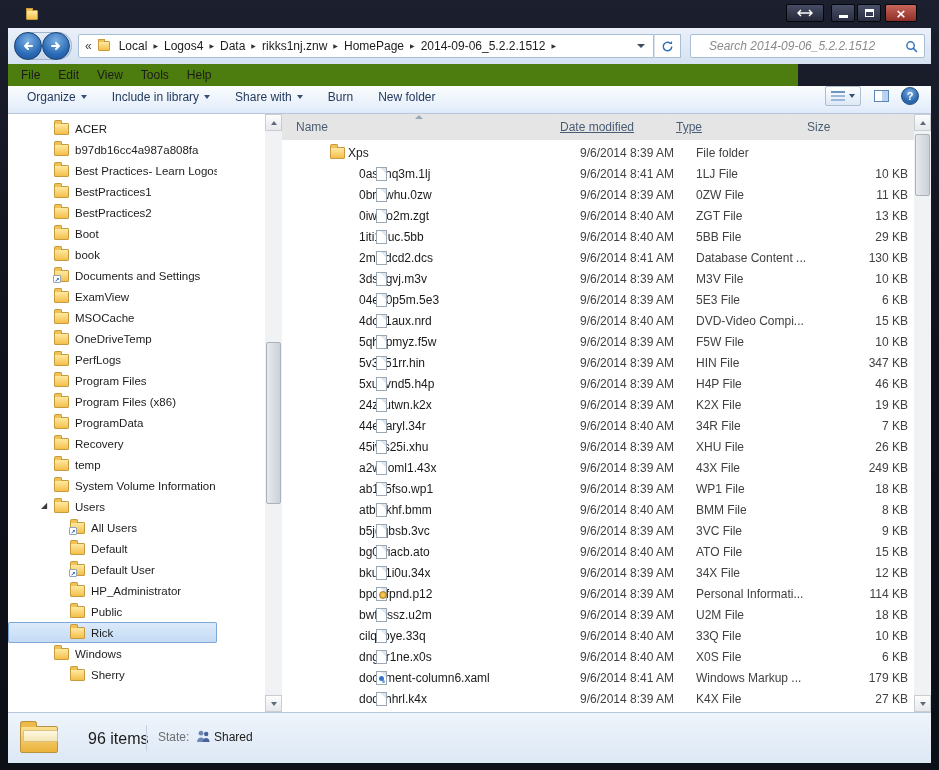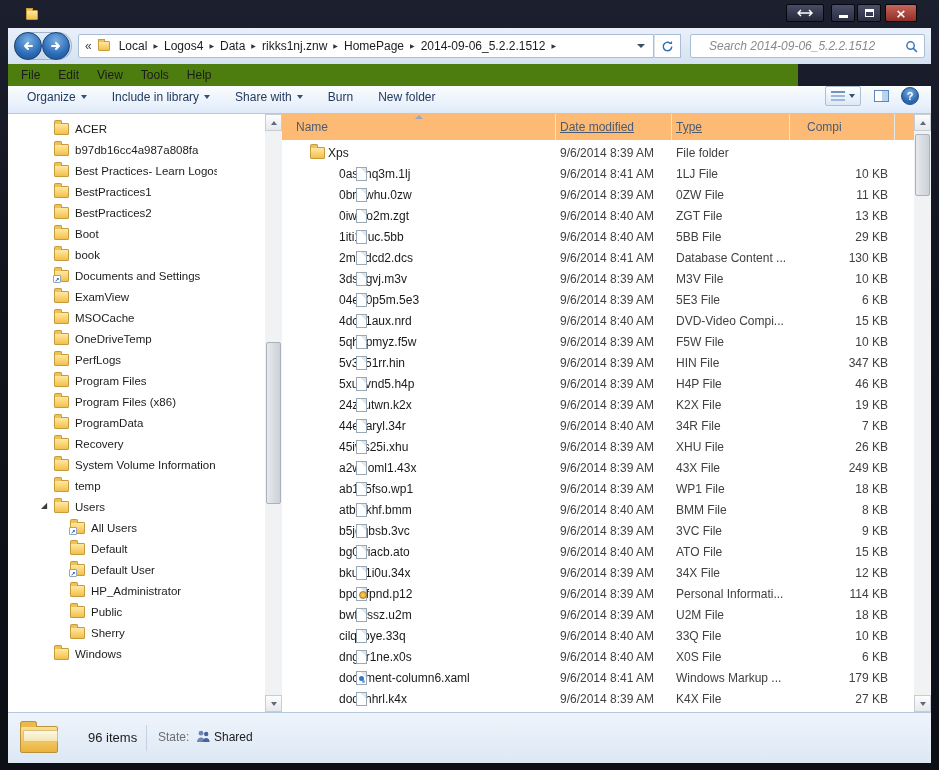--- a/index.html
+++ b/index.html
@@ -101,47 +101,47 @@
     border:1px solid #c8cdd4;display:flex;align-items:center;justify-content:center;}
   .sb-top{top:0;} .sb-bottom{bottom:0;}
   .tri-up{width:0;height:0;border-left:3.5px solid transparent;border-right:3.5px solid transparent;border-bottom:4px solid #5e6a79;}
   .tri-down{width:0;height:0;border-left:3.5px solid transparent;border-right:3.5px solid transparent;border-top:4px solid #5e6a79;}
   .sb-thumb{position:absolute;left:1px;width:15px;background:linear-gradient(90deg,#e6e9ed,#ccd1d8);
     border:1px solid #aab2bc;border-radius:2px;}
   .thumb-main{top:20px;height:62px;} .thumb-side{top:228px;height:162px;}
 
   
   .main{position:absolute;left:274px;top:0;right:17px;height:100%;}
-  .col-headers{position:absolute;top:0;left:0;right:0;height:26px;background:#fdba74;display:flex;}
+  .col-headers{position:absolute;top:0;left:0;right:0;height:26px;background:#e5e5e5;display:flex;}
   .col-h{position:relative;display:flex;align-items:center;height:100%;border-right:1px solid #e4e7ea;
     font-size:12px;color:#4a5c74;}
   .c-name{width:274px;} .c-date{width:116px;} .c-type{width:118px;} .c-size{width:105px;}
   .col-h.c-name .col-label{padding-left:14px;}
   .col-h.c-date .col-label,.col-h.c-type .col-label{padding-left:4px;text-decoration:underline;}
   .col-h.c-size .col-label{padding-left:17px;}
   .sort-caret{position:absolute;top:1px;left:50%;margin-left:-4px;width:0;height:0;
     border-left:4px solid transparent;border-right:4px solid transparent;border-bottom:4px solid #98a7bb;}
   .rows{position:absolute;top:26px;left:0;right:0;bottom:0;padding-top:3px;overflow:hidden;}
-  .file-row{display:flex;height:21px;line-height:21px;font-size:12px;}
+  .file-row{display:flex;height:21px;line-height:21px;font-size:12px;margin-left:20px;}
   .cell{flex:none;overflow:hidden;white-space:nowrap;}
   .cell.c-name{position:relative;padding-left:46px;color:#1a1a1a;}
   .cell.c-date,.cell.c-type{padding-left:4px;color:#414141;}
   .cell.c-size{text-align:right;padding-right:7px;color:#414141;}
   .ficon{position:absolute;left:28px;top:4px;}
   .icon-file,.icon-cert,.icon-xaml{display:inline-block;width:11px;height:14px;position:relative;
     border:1px solid #9aa7b5;background:linear-gradient(225deg,#dfe6ee 0 4px,#ffffff 4px);top:3px;}
   .icon-cert::after{content:"";position:absolute;width:6px;height:6px;border-radius:50%;
     background:radial-gradient(#ffd36b,#d99a1e);bottom:1px;left:2px;border:1px solid #b07f1d;}
   .icon-xaml::after{content:"";position:absolute;left:2px;top:4px;width:5px;height:5px;
     background:#3674c9;border-radius:50%;box-shadow:2px 3px 0 -1px #74a6e0;}
 
   
   .statusbar{position:absolute;top:712px;left:8px;width:923px;height:51px;
     background:linear-gradient(#eef4fb,#dde8f5);border-top:1px solid #b7c8dd;}
-  .status-items{position:absolute;left:80px;top:17px;font-size:13px;color:#1b1b1b;text-align:center;}
+  .status-items{position:absolute;left:80px;top:17px;font-size:16px;color:#1b1b1b;text-align:center;}
   .status-divider{position:absolute;left:138px;top:12px;width:1px;height:26px;background:#c3d1e2;}
   .state-label{position:absolute;left:150px;top:17px;font-size:12px;color:#6e6e6e;}
   .shared-icon{position:absolute;left:188px;top:16px;}
   .state-value{position:absolute;left:206px;top:17px;font-size:12px;color:#1b1b1b;}
 </style>
 </head>
 <body>
 
 <div class="titlebar">
   <span class="win-icon icon-folder-sm"></span>
@@ -306,25 +306,25 @@
       <div class="tree-item lvl1">
         <span class="icon-folder"></span>
         <span class="tree-label">ProgramData</span>
       </div>
       <div class="tree-item lvl1">
         <span class="icon-folder"></span>
         <span class="tree-label">Recovery</span>
       </div>
       <div class="tree-item lvl1">
         <span class="icon-folder"></span>
+        <span class="tree-label">temp</span>
+      </div>
+      <div class="tree-item lvl1">
+        <span class="icon-folder"></span>
         <span class="tree-label">System Volume Information</span>
-      </div>
-      <div class="tree-item lvl1">
-        <span class="icon-folder"></span>
-        <span class="tree-label">temp</span>
       </div>
       <div class="tree-item lvl1">
         <span class="expander">◢</span>
         <span class="icon-folder"></span>
         <span class="tree-label">Users</span>
       </div>
       <div class="tree-item lvl2">
         <span class="icon-folder">
           <span class="lnk">↗</span>
         </span>
@@ -341,27 +341,31 @@
         <span class="tree-label">Default User</span>
       </div>
       <div class="tree-item lvl2">
         <span class="icon-folder"></span>
         <span class="tree-label">HP_Administrator</span>
       </div>
       <div class="tree-item lvl2">
         <span class="icon-folder"></span>
         <span class="tree-label">Public</span>
       </div>
+      <div class="tree-item lvl2 selected">
+        <span class="icon-folder"></span>
+        <span class="tree-label">Rick</span>
+      </div>
+      <div class="tree-item lvl1">
+        <span class="icon-folder"></span>
+        <span class="tree-label">Windows</span>
+      </div>
       <div class="tree-item lvl2">
         <span class="icon-folder"></span>
         <span class="tree-label">Sherry</span>
-      </div>
-      <div class="tree-item lvl1">
-        <span class="icon-folder"></span>
-        <span class="tree-label">Windows</span>
       </div>
     </div>
 
   <div class="scrollbar sb-side">
     <div class="sb-btn sb-top">
         <span class="tri-up"></span>
       </div>
     <div class="sb-thumb thumb-side"></div>
     <div class="sb-btn sb-bottom">
         <span class="tri-down"></span>
@@ -374,21 +378,21 @@
         <span class="sort-caret"></span>
         <span class="col-label">Name</span>
       </div>
       <div class="col-h c-date">
         <span class="col-label">Date modified</span>
       </div>
       <div class="col-h c-type">
         <span class="col-label">Type</span>
       </div>
       <div class="col-h c-size">
-        <span class="col-label">Compi</span>
+        <span class="col-label">Size</span>
       </div>
     </div>
     <div class="rows">
         <div class="file-row">
           <div class="cell c-name"><span class="ficon icon-folder"></span><span class="fname">Xps</span></div>
           <div class="cell c-date">9/6/2014 8:39 AM</div>
           <div class="cell c-type">File folder</div>
           <div class="cell c-size"></div>
         </div>
         <div class="file-row">

